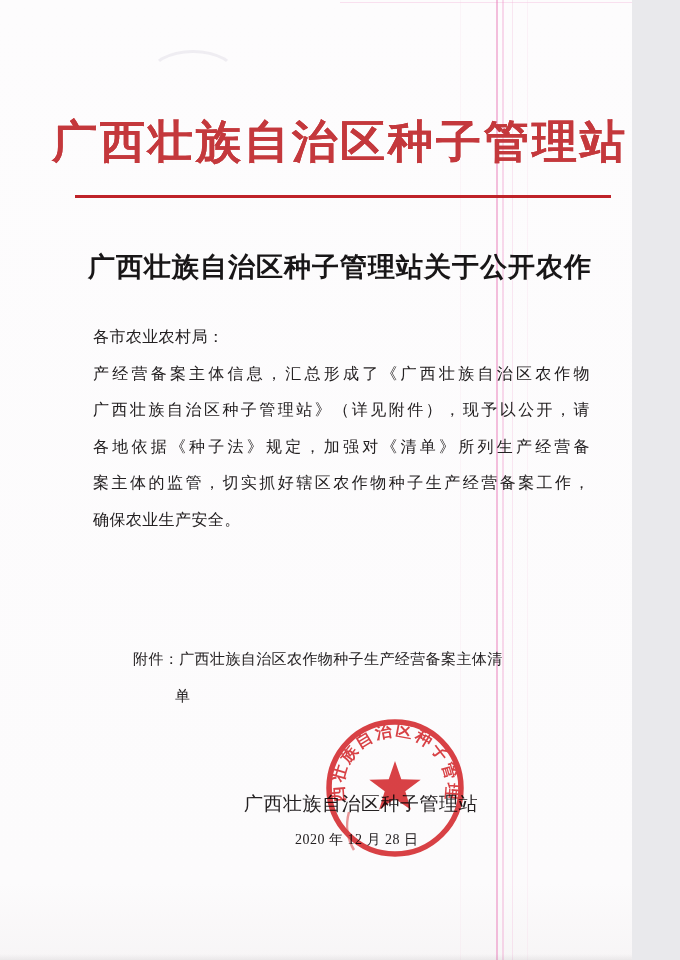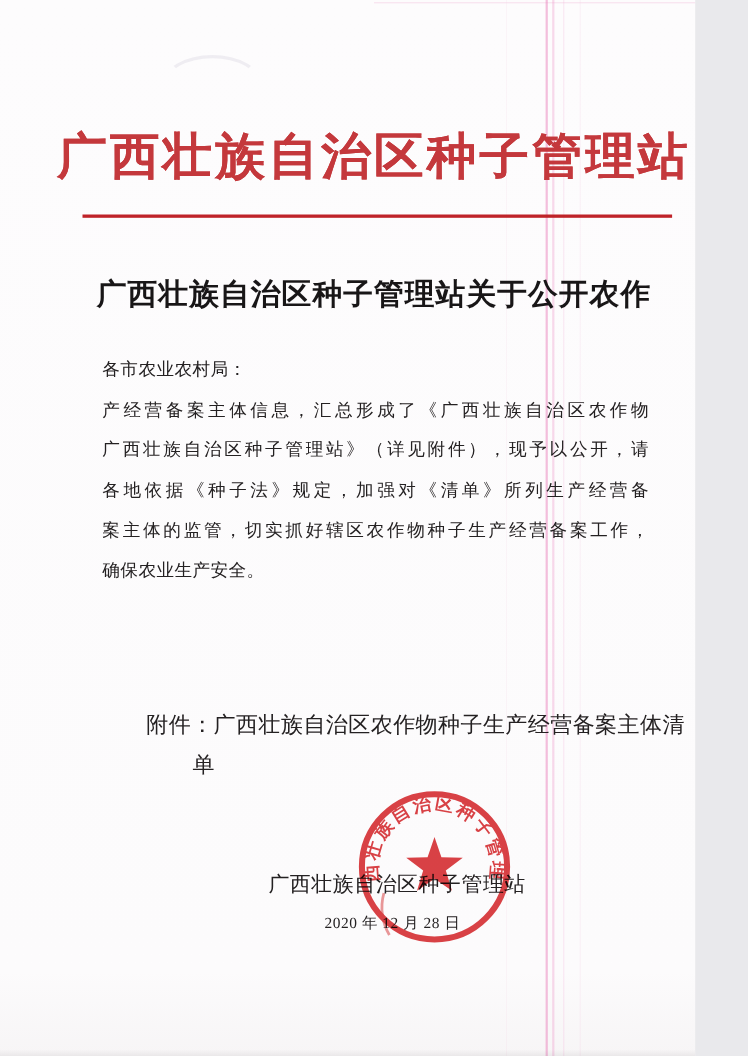--- a/index.html
+++ b/index.html
@@ -52,21 +52,21 @@
   }
   .jfill{
     white-space:normal;
     text-align:justify;
     text-align-last:justify;
     overflow:hidden;
   }
   .indent{padding-left:37px;}
   .attach-block{
     position:absolute;left:93px;top:641px;width:497px;
-    font-size:20px;color:#242122;letter-spacing:0.4px;
+    font-size:15px;color:#242122;letter-spacing:0.4px;
   }
   .attach-block .l1{padding-left:40px;}
   .attach-block .l2{padding-left:82px;}
   .attach-block .bline{height:37px;line-height:37px;}
   
   .signature{
     position:absolute;left:244px;top:791px;
     font-size:19px;color:#242122;letter-spacing:0.5px;
     white-space:nowrap;
   }

